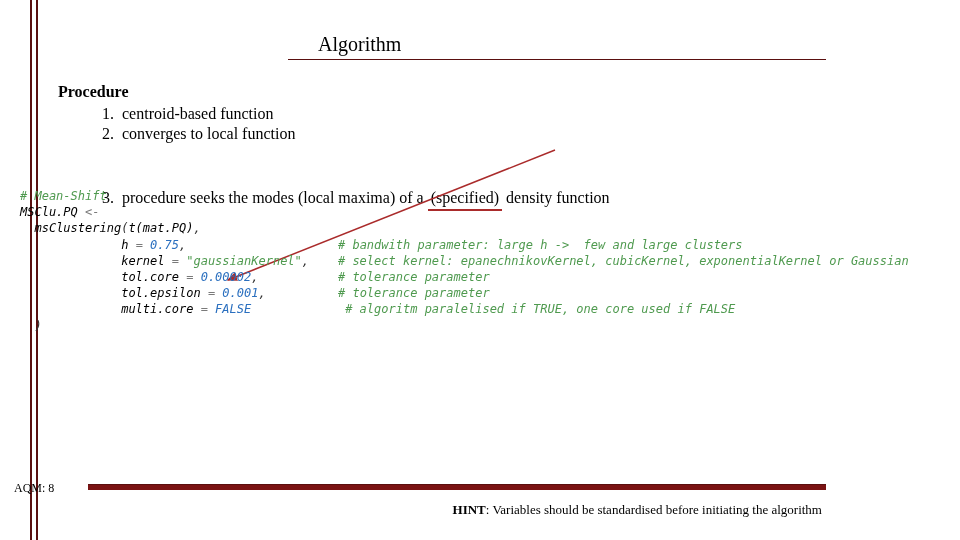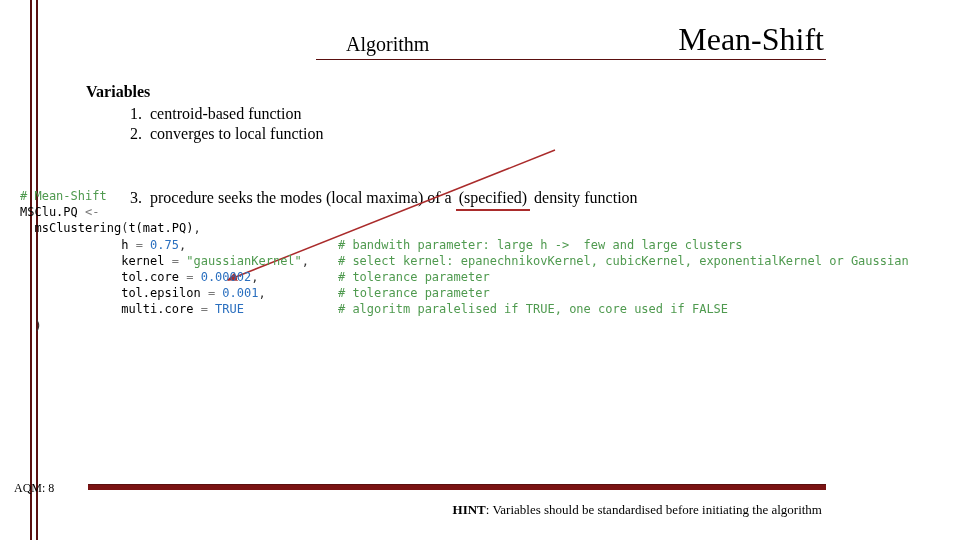--- a/index.html
+++ b/index.html
@@ -1,21 +1,21 @@
 <!DOCTYPE html>
 <html><head>
 <meta charset="utf-8">
 <style>
   * { box-sizing: border-box; margin: 0; padding: 0; }
   html, body { width: 960px; height: 540px; background: #fff; font-family: "Times New Roman", Times, serif; color: #000; overflow: hidden; }
   .page {
     position: relative;
     width: 832px;
     height: 540px;
-    padding-left: 78px;
+    padding-left: 50px;
   }
   .rule-outer {
     position: absolute;
     left: 30px; top: 0; bottom: 0;
     width: 10px;
   }
   .rule-outer::before {
     content: "";
     position: absolute; left: 0; top: 0; bottom: 0;
     border-left: 2px solid #5a0f0f;
@@ -73,20 +73,21 @@
     pointer-events: none;
   }
   .code-block {
     position: absolute;
     left: 20px; right: 6px; top: 188px;
     font-family: "Lucida Console","Consolas",monospace;
     font-size: 12px;
     line-height: 1.35;
     white-space: pre;
     color: #333;
+    font-style: italic;
   }
   .c-cmt { color: #4f9a4f; }
   .c-id  { color: #000; }
   .c-op  { color: #7a7a7a; }
   .c-fn  { color: #000; }
   .c-num { color: #2a6fbf; }
   .c-str { color: #4f9a4f; }
   .c-kw  { color: #2a6fbf; }
   .footer {
     position: absolute;
@@ -115,25 +116,24 @@
 </style>
 </head>
 <body>
 
 <div class="page">
   <div class="rule-outer"></div>
 
   <div class="header">
     <div class="underline"></div>
     <div class="alg-label">Algorithm</div>
-    <div class="title">Mean-Shift</div>
   </div>
 
   <div class="content">
-    <div class="proc-heading">Variables</div>
+    <div class="proc-heading">Procedure</div>
     <ol class="proc">
       <li>centroid-based function</li>
       <li>converges to local function</li>
       <li id="proc-item-3">procedure seeks the modes (local maxima) of a <span class="specified-box">(specified)</span> density function</li>
     </ol>
   </div>
 
   <svg class="arrow-svg" width="960" height="540">
     <defs>
       <marker id="ah" markerWidth="8" markerHeight="8" refX="6" refY="3" orient="auto">
@@ -143,21 +143,21 @@
     <line x1="555" y1="150" x2="228" y2="280" stroke="#aa2b2b" stroke-width="1.5" marker-end="url(#ah)"></line>
   </svg>
 
   <div class="code-block" id="code-block"><span class="c-cmt"># Mean-Shift</span>
 <span class="c-id">MSClu.PQ</span> <span class="c-op">&lt;-</span>
   <span class="c-fn">msClustering</span>(<span class="c-id">t(mat.PQ)</span>,
               <span class="c-id">h</span> <span class="c-op">=</span> <span class="c-num">0.75</span>,                     <span class="c-cmt"># bandwith parameter: large h -&gt;  few and large clusters</span>
               <span class="c-id">kernel</span> <span class="c-op">=</span> <span class="c-str">"gaussianKernel"</span>,    <span class="c-cmt"># select kernel: epanechnikovKernel, cubicKernel, exponentialKernel or Gaussian</span>
               <span class="c-id">tol.core</span> <span class="c-op">=</span> <span class="c-num">0.00002</span>,           <span class="c-cmt"># tolerance parameter</span>
               <span class="c-id">tol.epsilon</span> <span class="c-op">=</span> <span class="c-num">0.001</span>,          <span class="c-cmt"># tolerance parameter</span>
-              <span class="c-id">multi.core</span> <span class="c-op">=</span> <span class="c-kw">TRUE</span>             <span class="c-cmt"># algoritm paralelised if TRUE, one core used if FALSE</span>
+              <span class="c-id">multi.core</span> <span class="c-op">=</span> <span class="c-kw">FALSE</span>             <span class="c-cmt"># algoritm paralelised if TRUE, one core used if FALSE</span>
   )</div>
 
   <div class="footer">
     <div class="footer-bar"></div>
     <div class="footer-slug">AQM: 8</div>
     <div class="footer-hint">
       <span class="hlabel">HINT</span><span>: Variables should be standardised before initiating the algorithm</span>
     </div>
   </div>
 </div>

